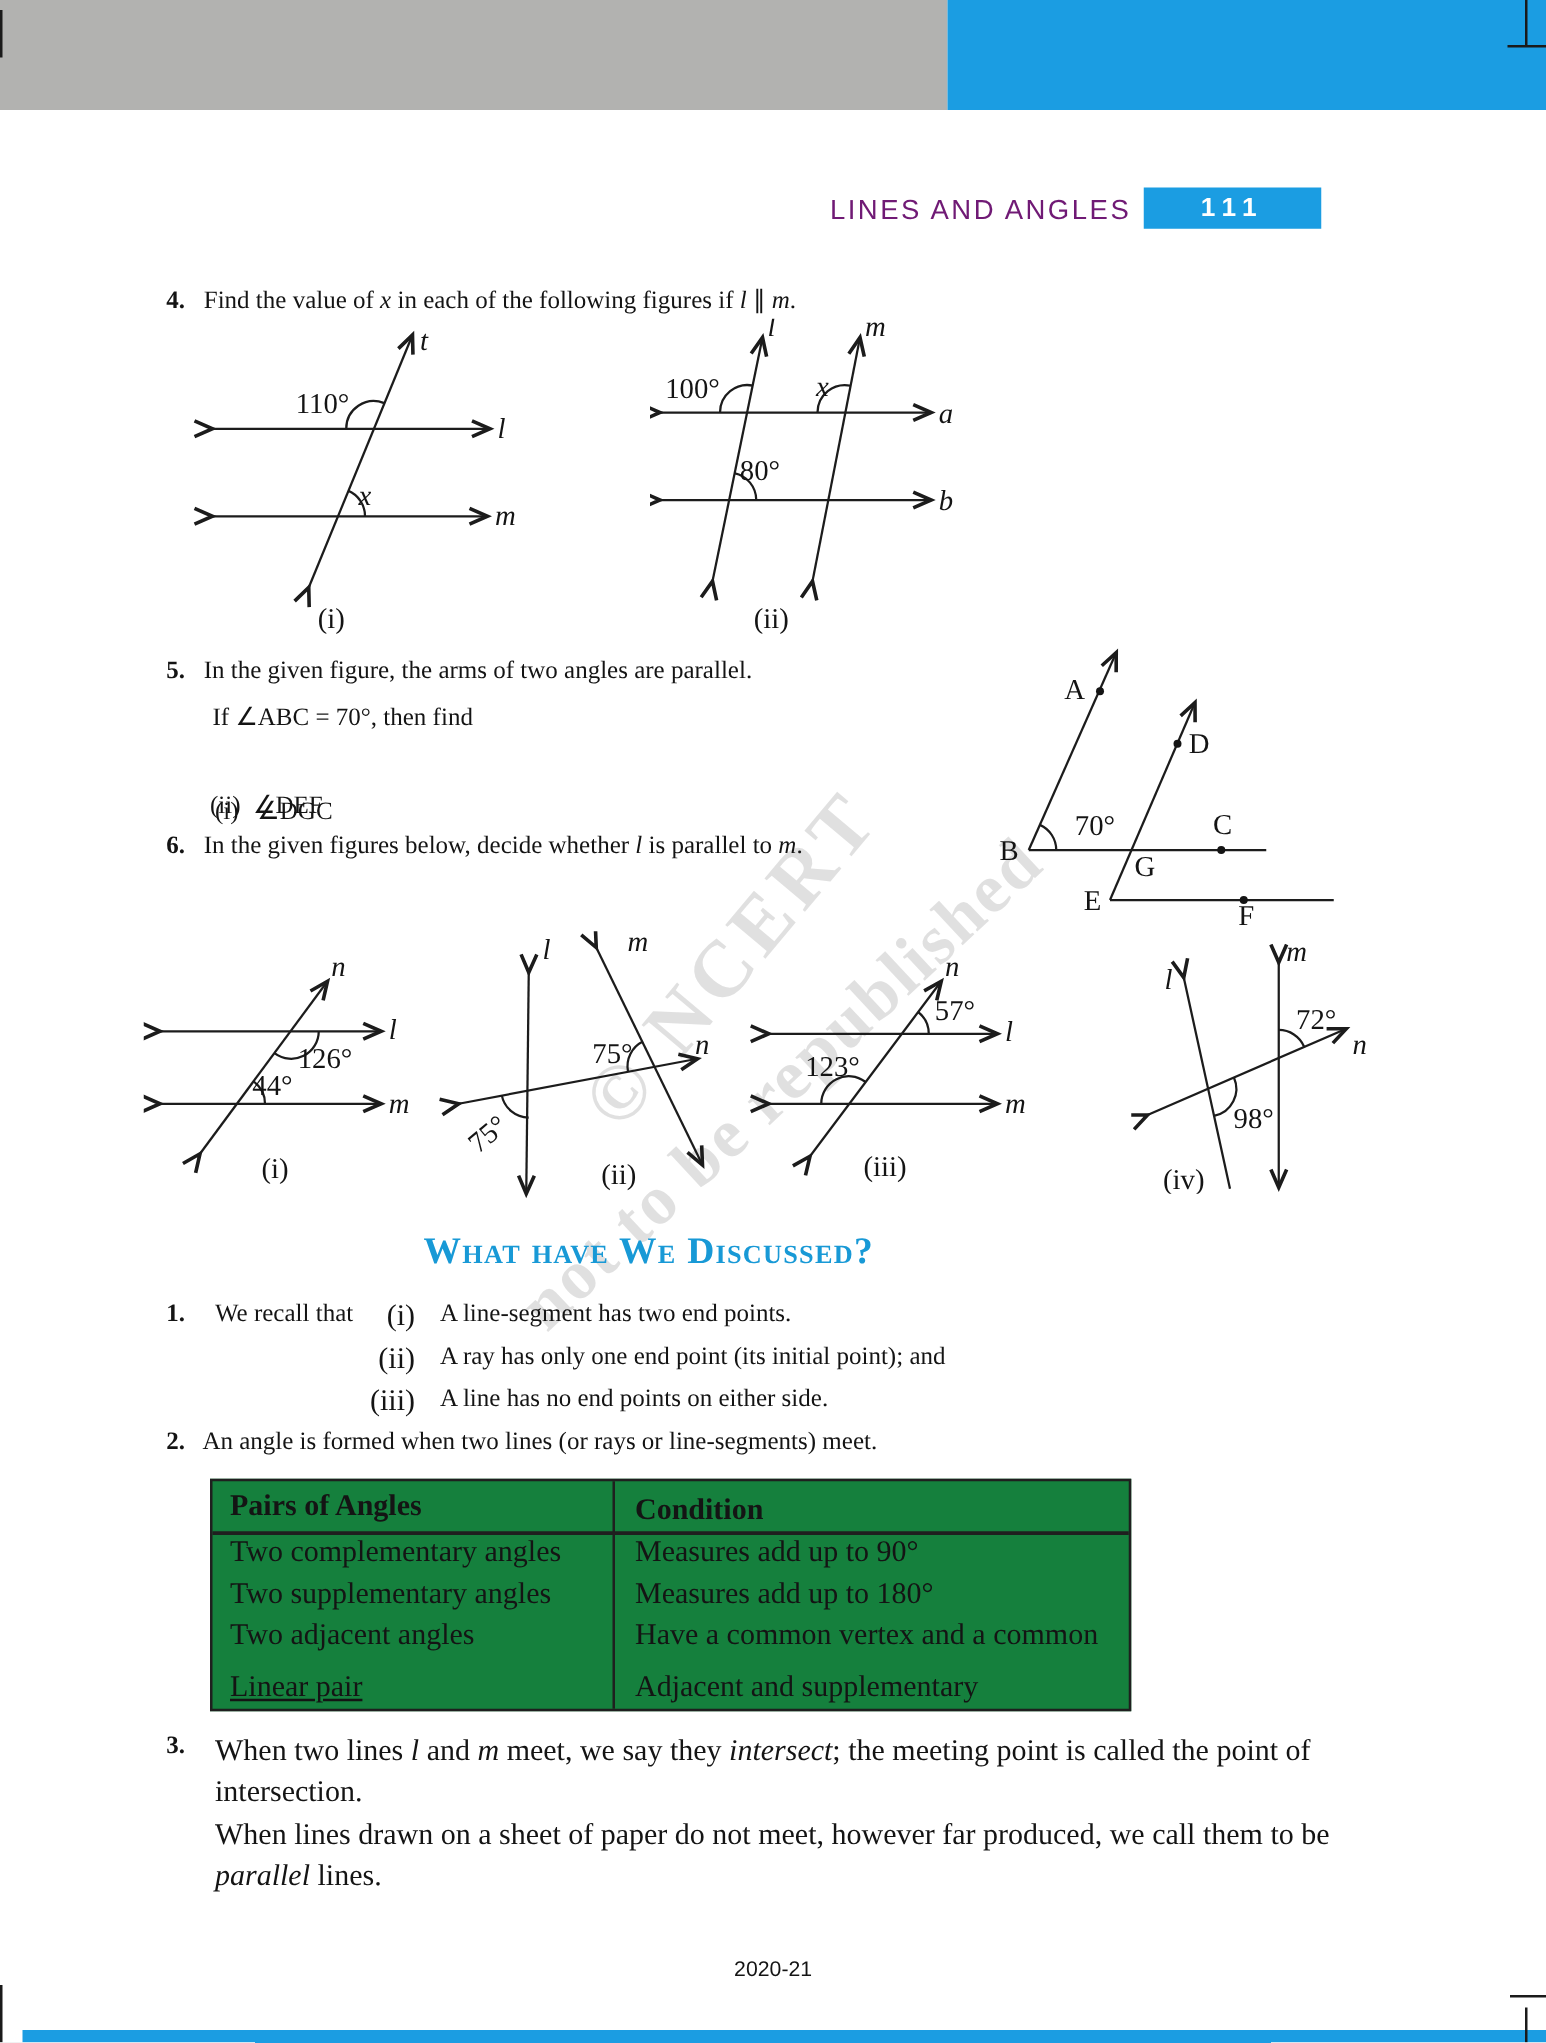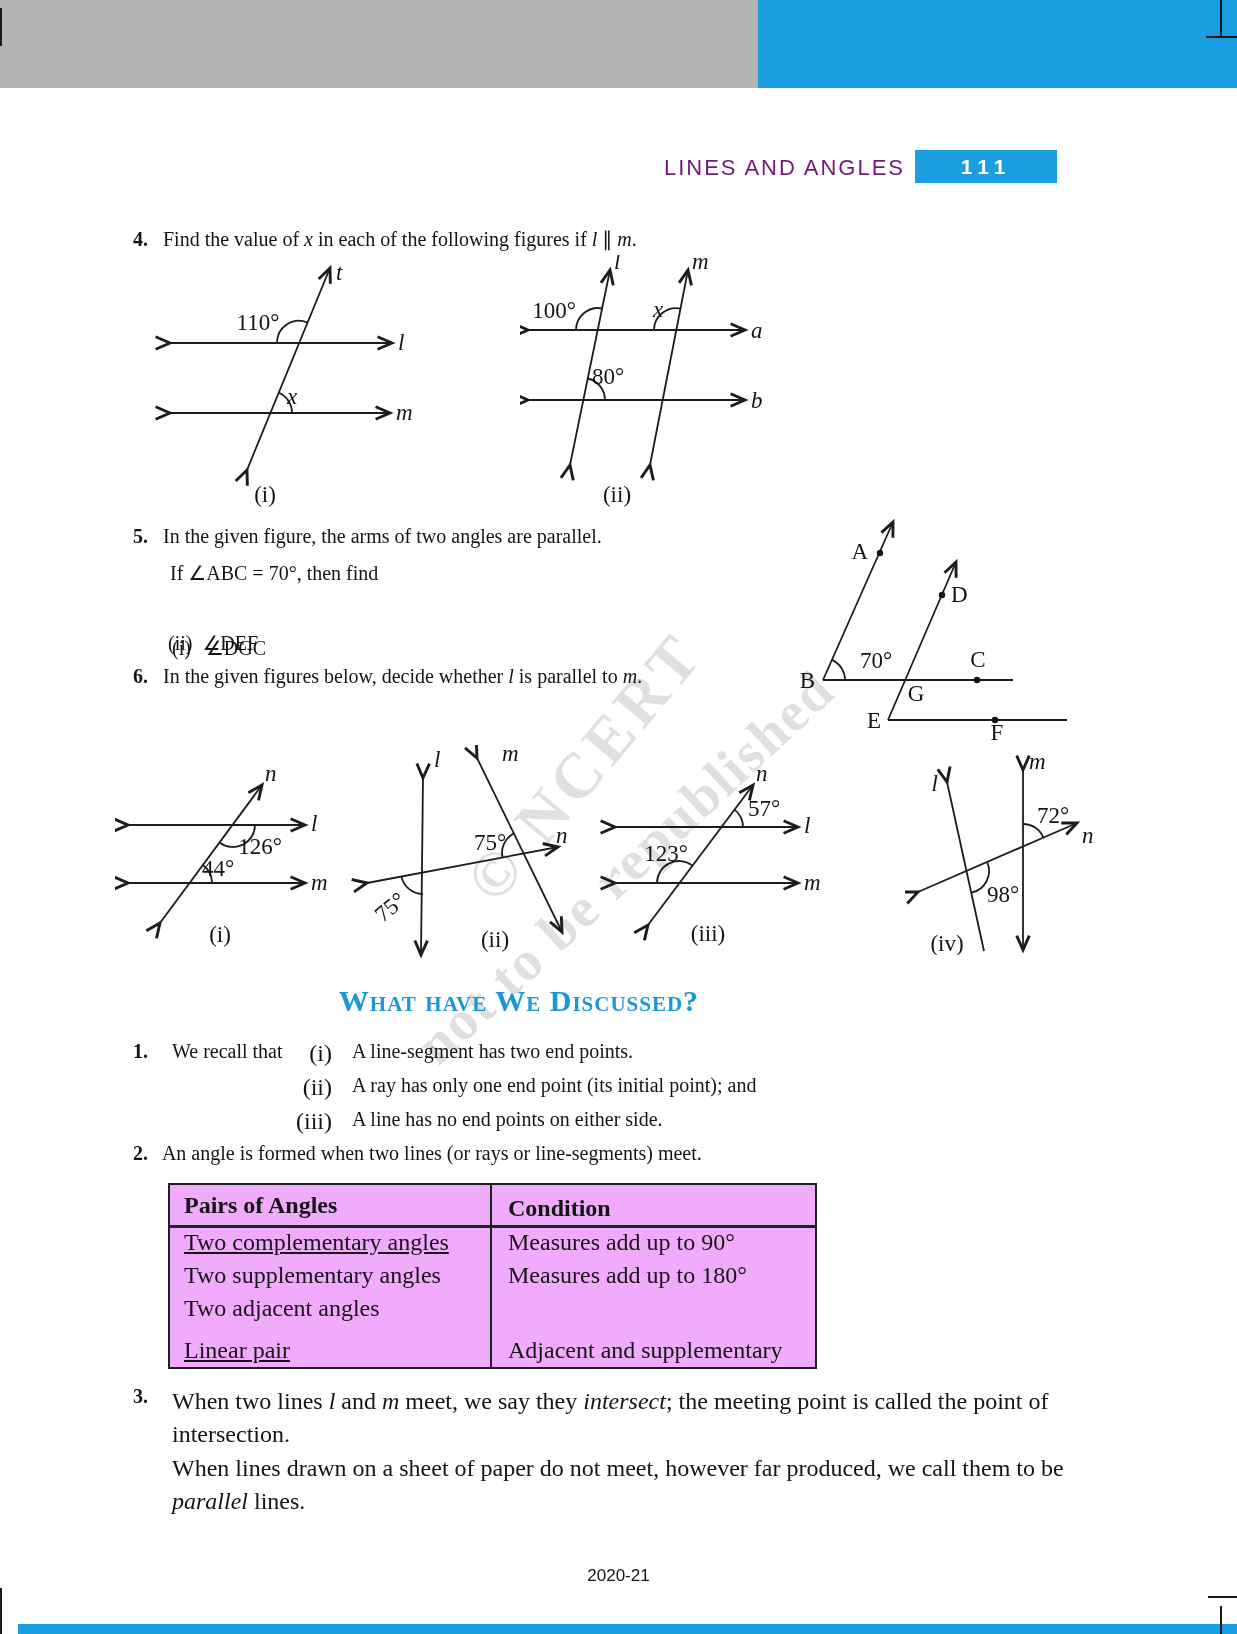--- a/index.html
+++ b/index.html
@@ -26,22 +26,22 @@
   }
   .heading {
     position:absolute; top:984px; left:133px; width:772px; text-align:center;
     font-size:30px; font-weight:bold; font-variant:small-caps; letter-spacing:1px;
     color:#1899d6; white-space:nowrap;
   }
   .para { position:absolute; font-size:24px; line-height:33px; color:#141414;font-family:Liberation Serif, serif; }
   .marker-right { position:absolute; font-size:24px; text-align:right; }
   
   .disc-table {
-    position:absolute; left:168px; top:1183px; width:649px; height:186px;
-    background:#f0abfc; border:2px solid #1f1f1f; box-sizing:border-box;
+    position:absolute; left:168px; top:1183px; width:737px; height:186px;
+    background:#15803d; border:2px solid #1f1f1f; box-sizing:border-box;
   }
   .disc-table .vdiv { position:absolute; left:320px; top:0; bottom:0; width:2px; background:#1f1f1f; }
   .disc-table .hdiv { position:absolute; left:0; top:40px; width:100%; height:3px; background:#1f1f1f; }
   .tcell { position:absolute; font-size:24px; white-space:nowrap; }
   .tcell.b { font-weight:bold; }
   
   .fig { position:absolute; }
   .fig line, .fig path.arc { stroke:#1c1c1c; stroke-width:1.8; fill:none; }
   .fig text { font-family:"Liberation Serif", serif; fill:#141414; }
   .fig text.lab { font-style:italic; font-size:23px; }
@@ -261,25 +261,26 @@
     <div class="txt" style="left:133px;top:1142px;">
       <span class="num">2.</span>&nbsp;&nbsp;
       <span>An angle is formed when two lines (or rays or line-segments) meet.</span>
     </div>
 
     <div class="disc-table">
       <div class="vdiv"></div>
       <div class="hdiv"></div>
       <div class="tcell b" style="left:14px;top:7px;">Pairs of Angles</div>
       <div class="tcell b" style="left:338px;top:10px;">Condition</div>
-      <div class="tcell" style="left:14px;top:44px;text-decoration:underline;">Two complementary angles</div>
+      <div class="tcell" style="left:14px;top:44px;">Two complementary angles</div>
       <div class="tcell" style="left:338px;top:44px;">Measures add up to 90°</div>
       <div class="tcell" style="left:14px;top:77px;">Two supplementary angles</div>
       <div class="tcell" style="left:338px;top:77px;">Measures add up to 180°</div>
       <div class="tcell" style="left:14px;top:110px;">Two adjacent angles</div>
+      <div class="tcell" style="left:338px;top:110px;">Have a common vertex and a common</div>
       <div class="tcell" style="left:14px;top:152px;text-decoration:underline;">Linear pair</div>
       <div class="tcell" style="left:338px;top:152px;">Adjacent and supplementary</div>
     </div>
 
     <div class="txt" style="left:133px;top:1385px;"><span class="num">3.</span></div>
     <div class="para" style="left:172px;top:1385px;width:940px;white-space:normal;">
       <span>When two lines </span><span class="it">l</span><span> and </span><span class="it">m</span><span> meet, we say they </span><span class="it">intersect</span><span>; the meeting point is called the point of intersection.</span>
     </div>
     <div class="para" style="left:172px;top:1452px;width:940px;white-space:normal;">
       <span>When lines drawn on a sheet of paper do not meet, however far produced, we call them to be </span><span class="it">parallel</span><span> lines.</span>

